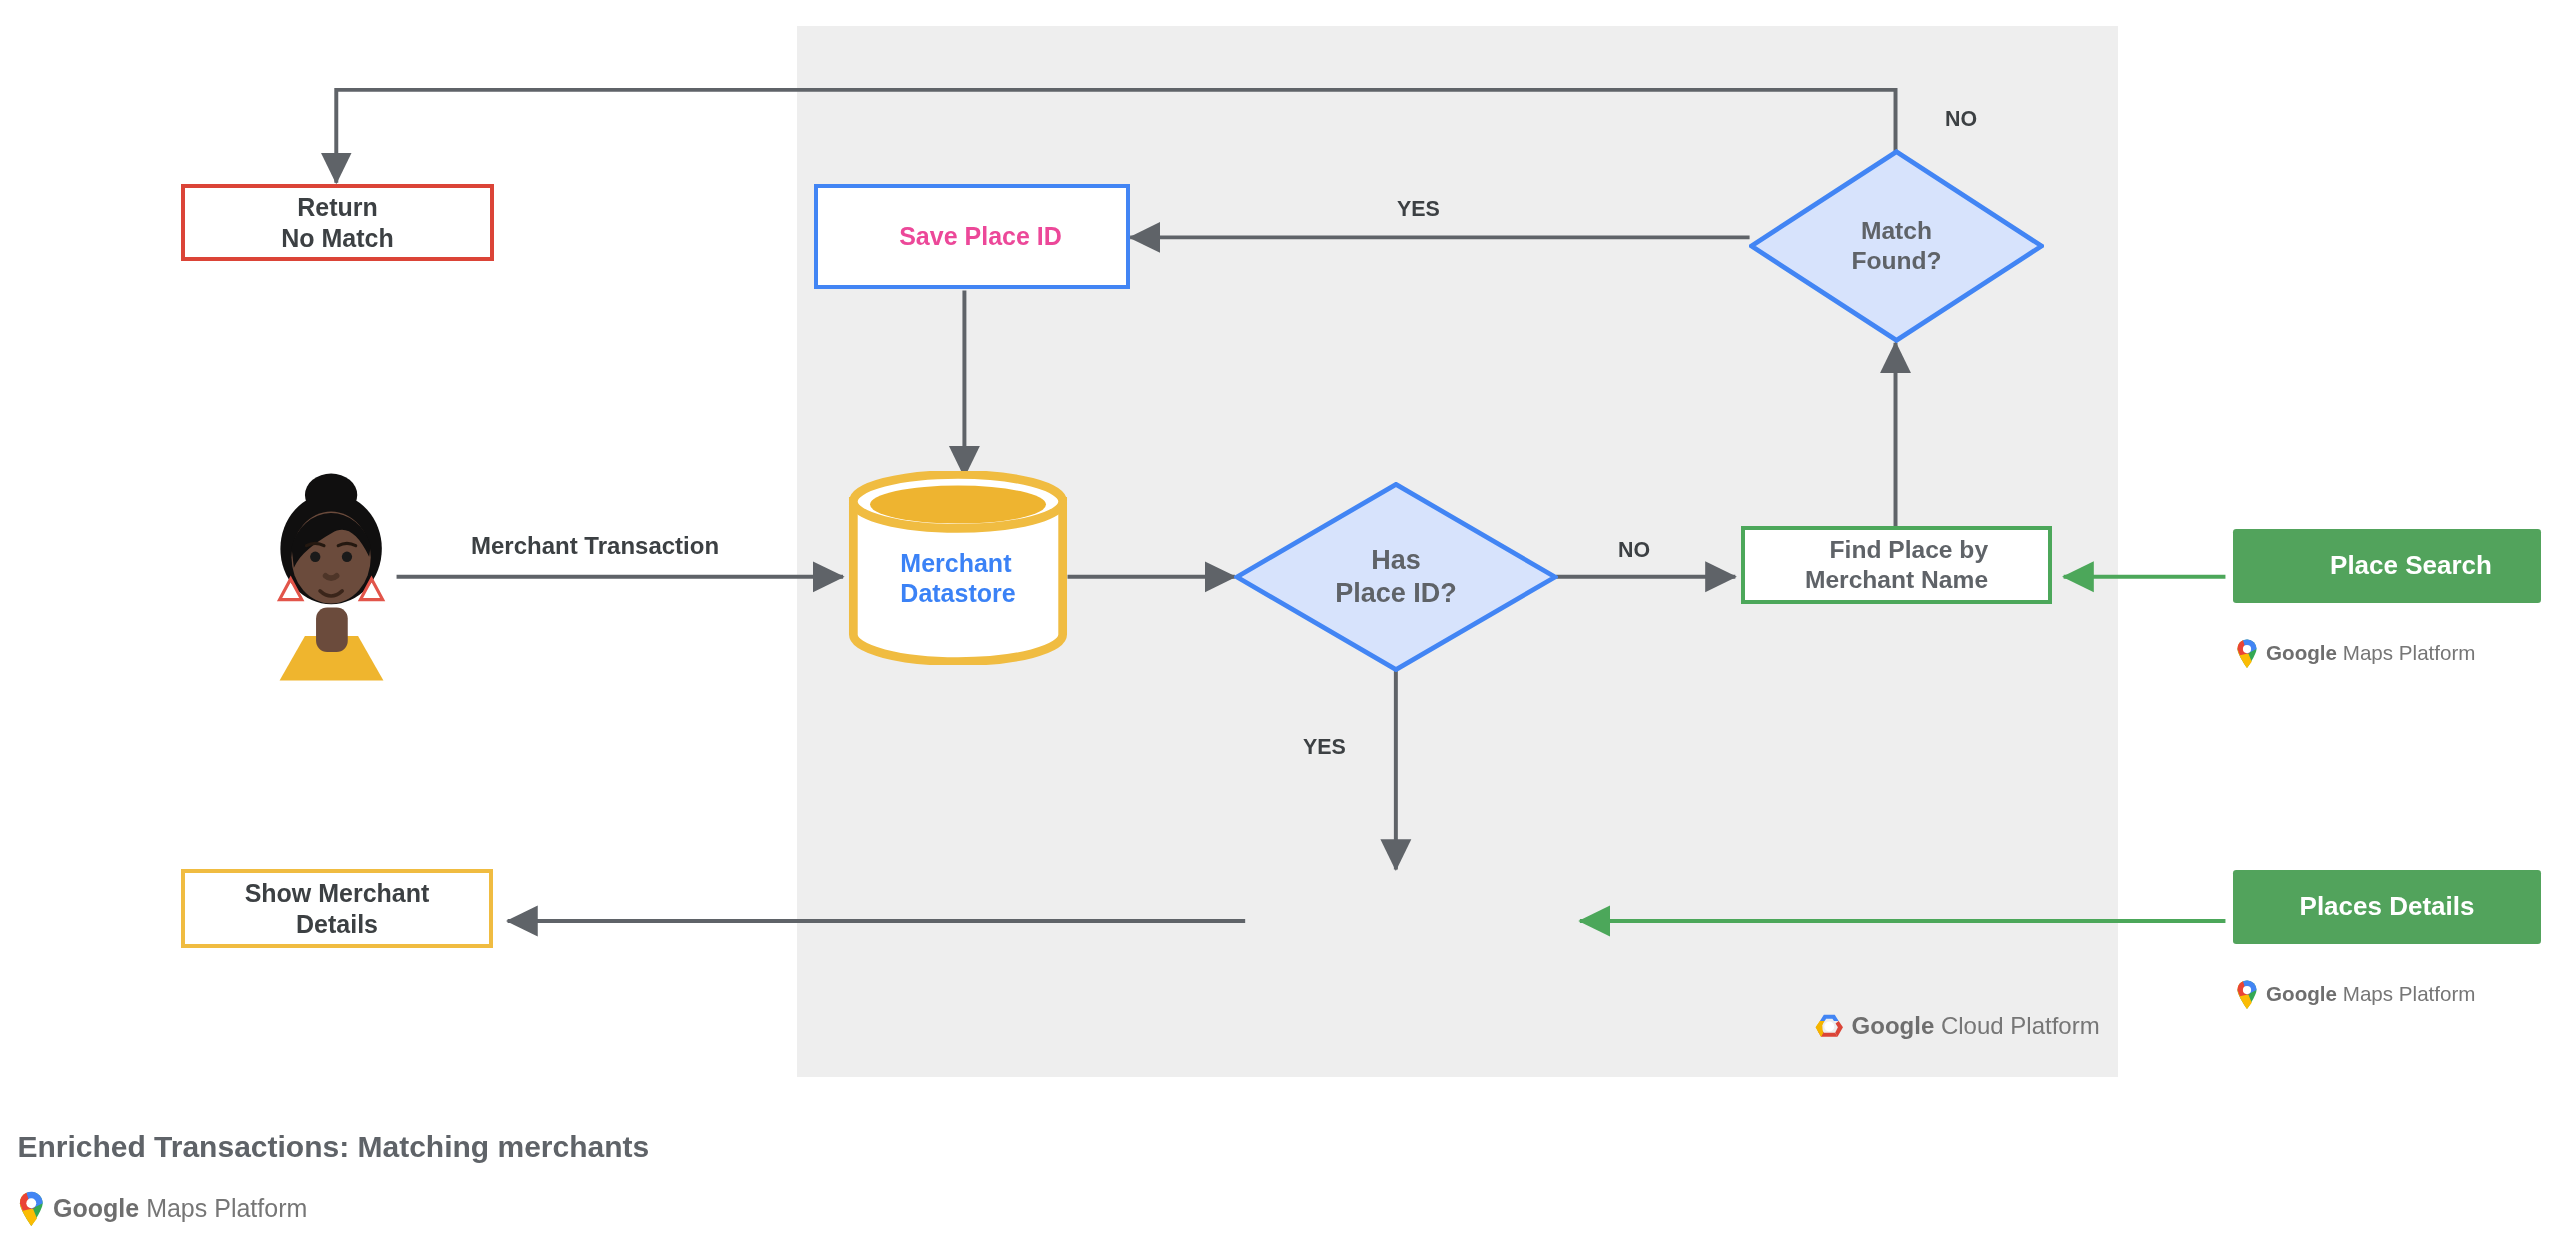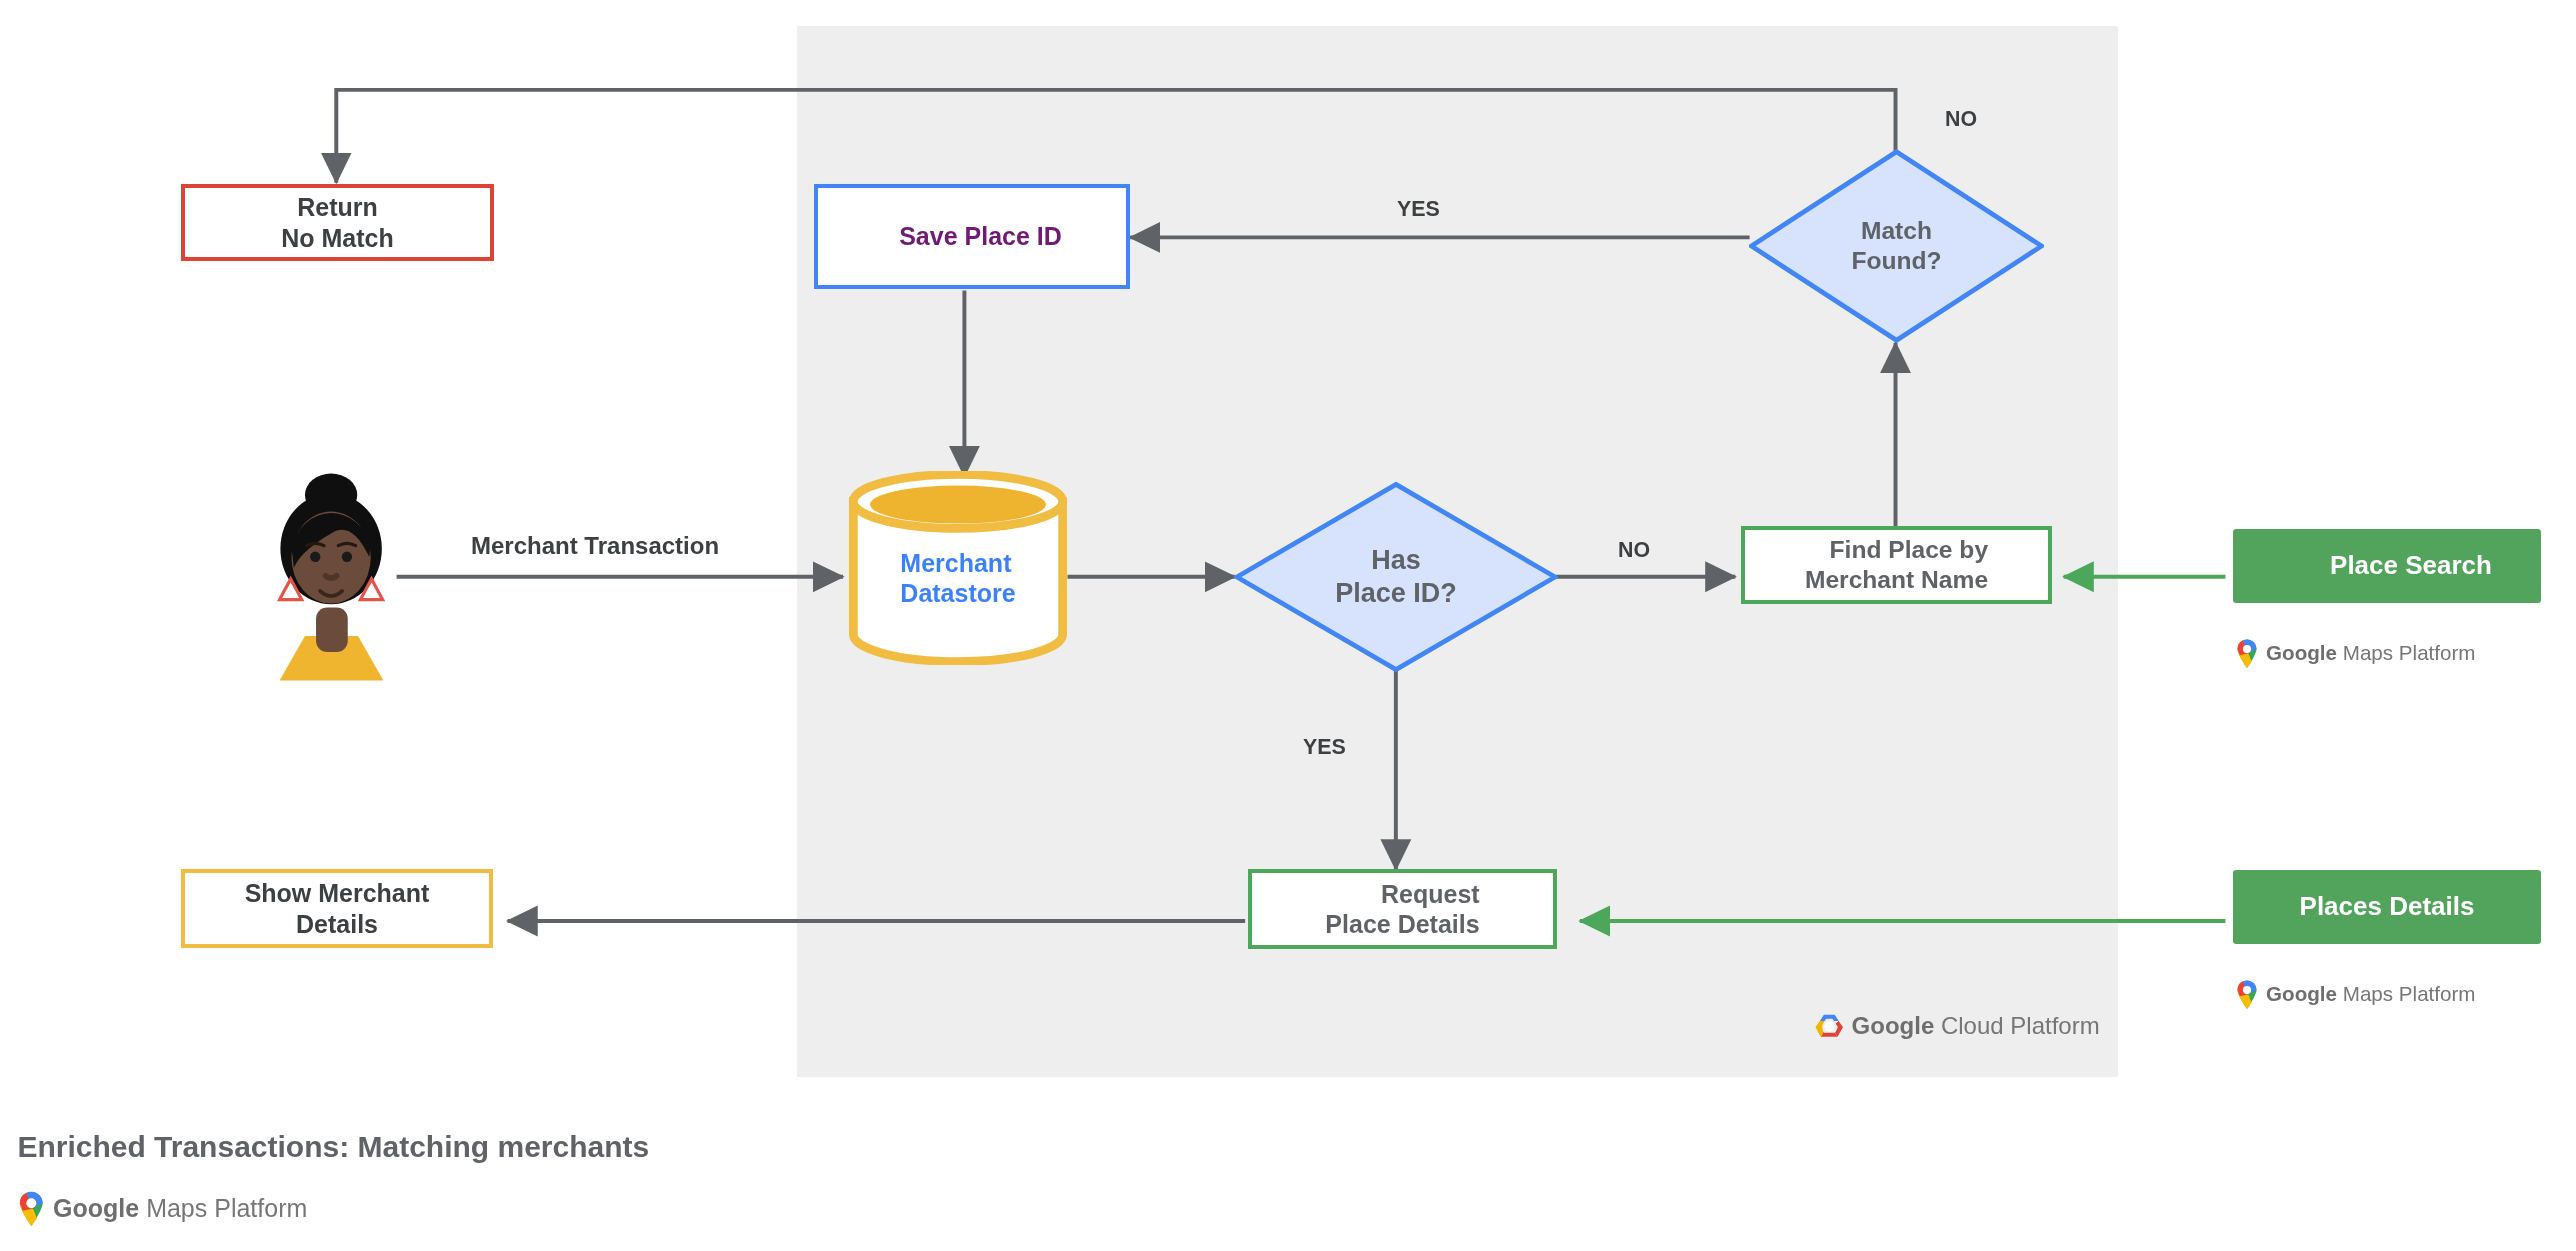--- a/index.html
+++ b/index.html
@@ -16,21 +16,21 @@
   svg.links{position:absolute;left:0;top:0;width:2576px;height:1252px;
             pointer-events:none;}
 
   
   .node{position:absolute;box-sizing:border-box;display:flex;align-items:center;
         justify-content:center;text-align:center;line-height:1.22;
         font-weight:700;color:#5f6368;}
 
   .box{background:#ffffff;}
   .box-red{border:4.8px solid #db4437;color:#3c4043;}
-  .box-blue{border:4.8px solid #4285f4;color:#701a75;padding-left:17px;}
+  .box-blue{border:4.8px solid #4285f4;color:#ec4899;padding-left:17px;}
   .box-green{border:4.8px solid #4ca75a;color:#5f6368;text-align:right;}
   .box-amber{border:4.8px solid #f0bc41;color:#3c4043;}
 
   .solid-green{background:#52a35c;color:#ffffff;border:none;border-radius:3.2px;
                font-weight:700;}
 
   
   .diamond{position:absolute;}
   .diamond svg{position:absolute;left:0;top:0;}
   .diamond .dlabel{position:absolute;left:0;top:0;width:100%;height:100%;
@@ -182,26 +182,20 @@
       <path d="M15 38 C15 38 3 21 3 14 A12 12 0 0 1 10 3 L21 30 Z" fill="#fbbc04"></path>
       <path d="M3 14 A12 12 0 0 1 10 3 L19 19 L6 22 Z" fill="#ea4335"></path>
       <path d="M10 3 A12 12 0 0 1 27 14 L15 20 Z" fill="#4285f4"></path>
       <circle cx="15" cy="14" r="5.2" fill="#ffffff"></circle>
     </svg>
     <span class="wordmark" style="font-size:20.6px;">
       <b>Google</b> <span>Maps Platform</span>
     </span>
   </div>
 
-  <div class="node box box-green" style="left:1248px;top:869px;width:309px;height:80px;font-size:25px;">
-    <span>
-      <span>Request</span><br>
-      <span>Place Details</span>
-    </span>
-  </div>
 
   <div class="node solid-green" style="left:2233px;top:870px;width:308px;height:74px;font-size:26px;">
     <span>Places Details</span>
   </div>
   <div class="gmp-logo" style="left:2235px;top:979px;">
     <svg width="24" height="30" viewBox="0 0 30 38" xmlns="http://www.w3.org/2000/svg">
       <path d="M15 38 C15 38 3 21 3 14 A12 12 0 0 1 27 14 C27 21 15 38 15 38 Z" fill="#34a853"></path>
       <path d="M15 38 C15 38 3 21 3 14 A12 12 0 0 1 10 3 L21 30 Z" fill="#fbbc04"></path>
       <path d="M3 14 A12 12 0 0 1 10 3 L19 19 L6 22 Z" fill="#ea4335"></path>
       <path d="M10 3 A12 12 0 0 1 27 14 L15 20 Z" fill="#4285f4"></path>

